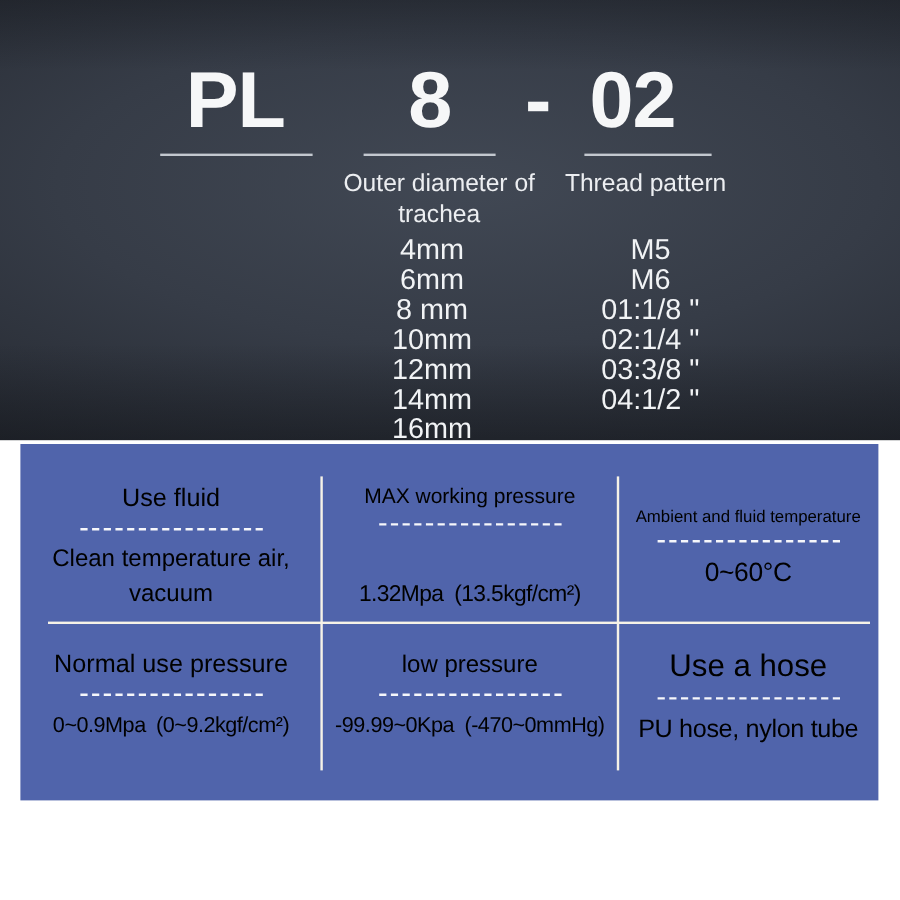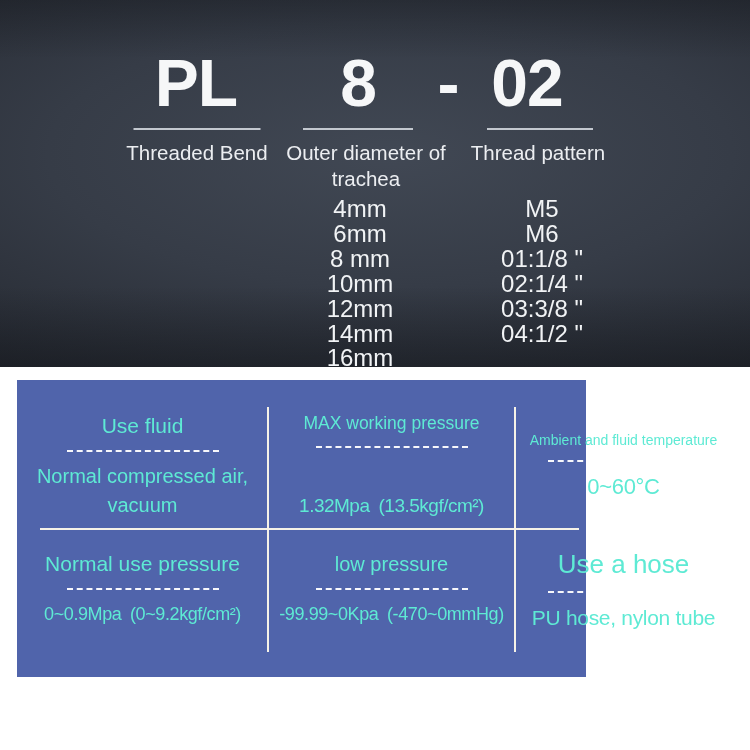--- a/index.html
+++ b/index.html
@@ -47,22 +47,22 @@
     position:absolute; top:197px; transform:translateX(-50%);
     font-size:24px; line-height:24.9px; color:#f1f3f5; text-align:center;
     white-space:nowrap;
   }
   .list-diam   { left:360px; }
   .list-thread { left:542px; }
 
   
   .bottom-panel { position:relative; width:750px; height:323px; background:#ffffff; }
   .spec-table {
-    position:absolute; left:17px; top:13px; width:569px; height:297px;
-    background:#5064ab; color:#5eead4;
+    position:absolute; left:17px; top:3px; width:715px; height:297px;
+    background:#5064ab; color:#000000;
     display:grid;
     grid-template-columns:251px 247px 217px;
     grid-template-rows:149px 148px;
   }
   .vline { position:absolute; width:2px; background:#f6f2e7; top:27px; bottom:25px; }
   .vline-1 { left:250px; }
   .vline-2 { left:497px; }
   .hline { position:absolute; height:2px; background:#f6f2e7; top:148px; left:23px; right:7px; }
 
   .cell {
@@ -98,21 +98,20 @@
 <div class="top-panel">
   <div class="big-char pos-prefix">PL</div>
   <div class="big-char pos-size">8</div>
   <div class="big-char pos-sep">-</div>
   <div class="big-char pos-thread">02</div>
 
   <div class="code-underline ul-a"></div>
   <div class="code-underline ul-b"></div>
   <div class="code-underline ul-c"></div>
 
-  <div class="code-label lbl-a">Threaded Bend</div>
   <div class="code-label lbl-c">Thread pattern</div>
   <div class="code-label lbl-b">Outer diameter of trachea</div>
 
   <div class="option-list list-diam">
       <div>4mm</div>
       <div>6mm</div>
       <div>8 mm</div>
       <div>10mm</div>
       <div>12mm</div>
       <div>14mm</div>
@@ -127,21 +126,21 @@
       <div>04:1/2 "</div>
     </div>
 </div>
 
 <div class="bottom-panel">
   <div class="spec-table">
 
     <div class="cell row-top c0">
       <div class="cell-title">Use fluid</div>
       <div class="cell-dash"></div>
-      <div class="cell-value">Normal compressed air, vacuum</div>
+      <div class="cell-value">Clean temperature air, vacuum</div>
     </div>
 
     <div class="cell row-top c1">
       <div class="cell-title">MAX working pressure</div>
       <div class="cell-dash"></div>
       <div class="cell-value">1.32Mpa (13.5kgf/cm²)</div>
     </div>
 
     <div class="cell row-top c2">
       <div class="cell-title">Ambient and fluid temperature</div>

